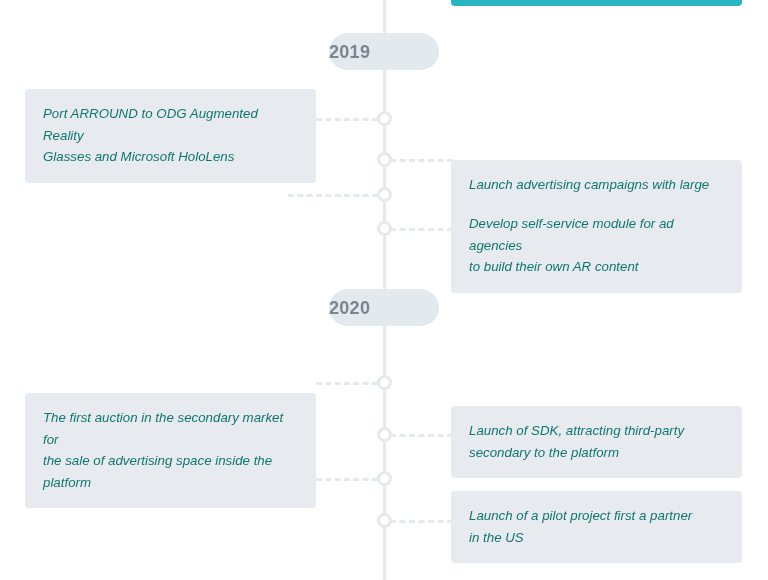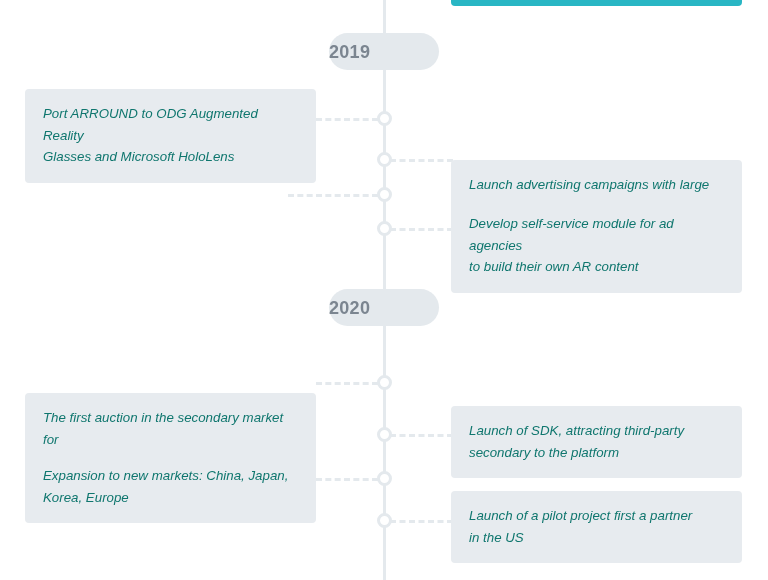--- a/index.html
+++ b/index.html
@@ -150,24 +150,20 @@
 
   <div class="connector" style="left:390px; top:434px; width:63px;"></div>
   <div class="node-dot" style="top:427px;"></div>
   <div class="card right" style="top:406px;">
     <span class="card-text">Launch of SDK, attracting third-party
 secondary to the platform</span>
   </div>
 
   <div class="connector" style="left:316px; top:478px; width:62px;"></div>
   <div class="node-dot" style="top:471px;"></div>
-  <div class="card left" style="top:451px;">
-    <span class="card-text">Expansion to new markets: China, Japan,
-Korea, Europe</span>
-  </div>
 
   <div class="connector" style="left:390px; top:520px; width:63px;"></div>
   <div class="node-dot" style="top:513px;"></div>
   <div class="card right" style="top:491px;">
     <span class="card-text">Launch of a pilot project first a partner
 in the US</span>
   </div>
 
 </div>
 

